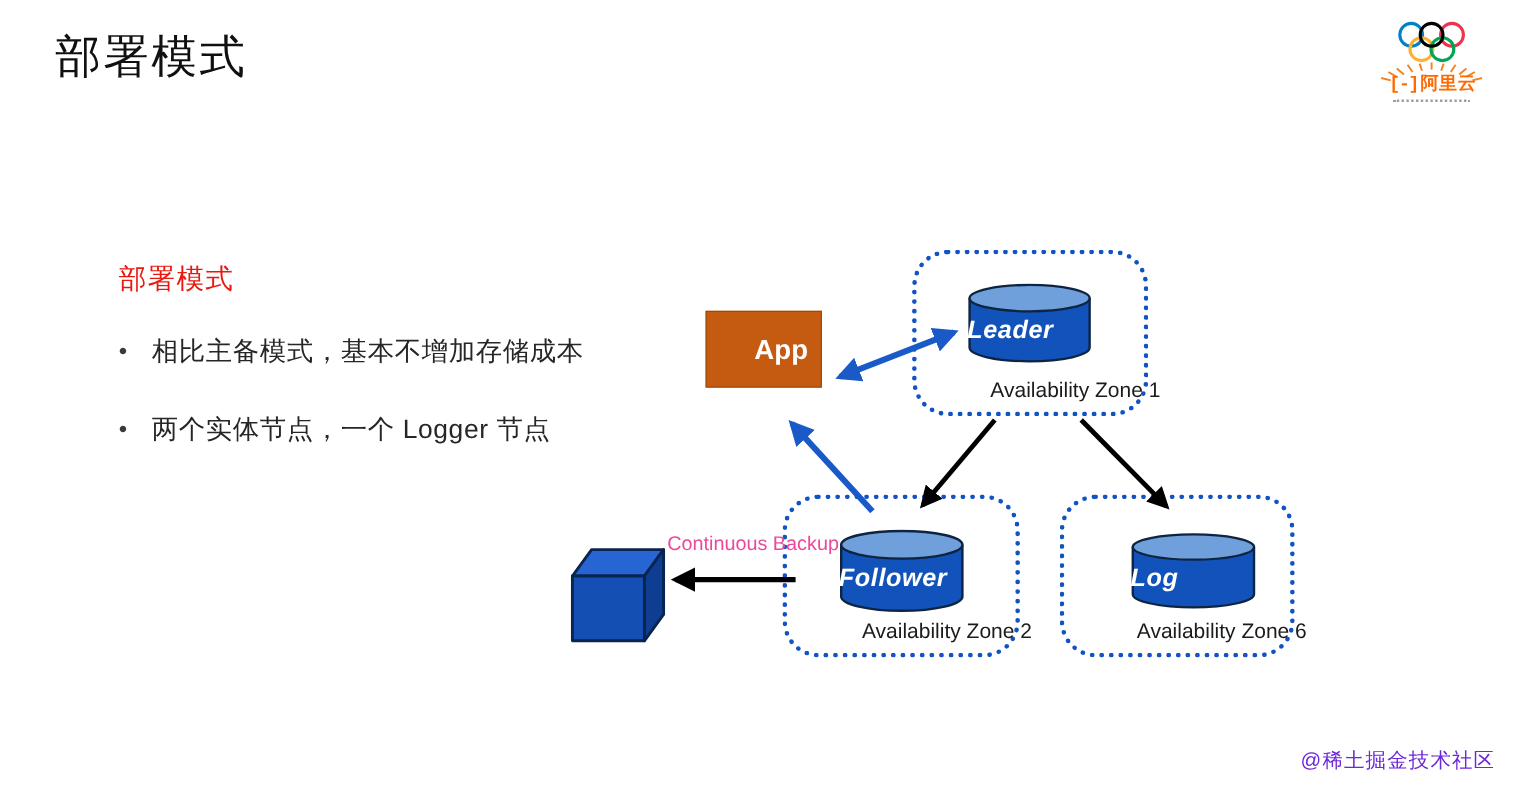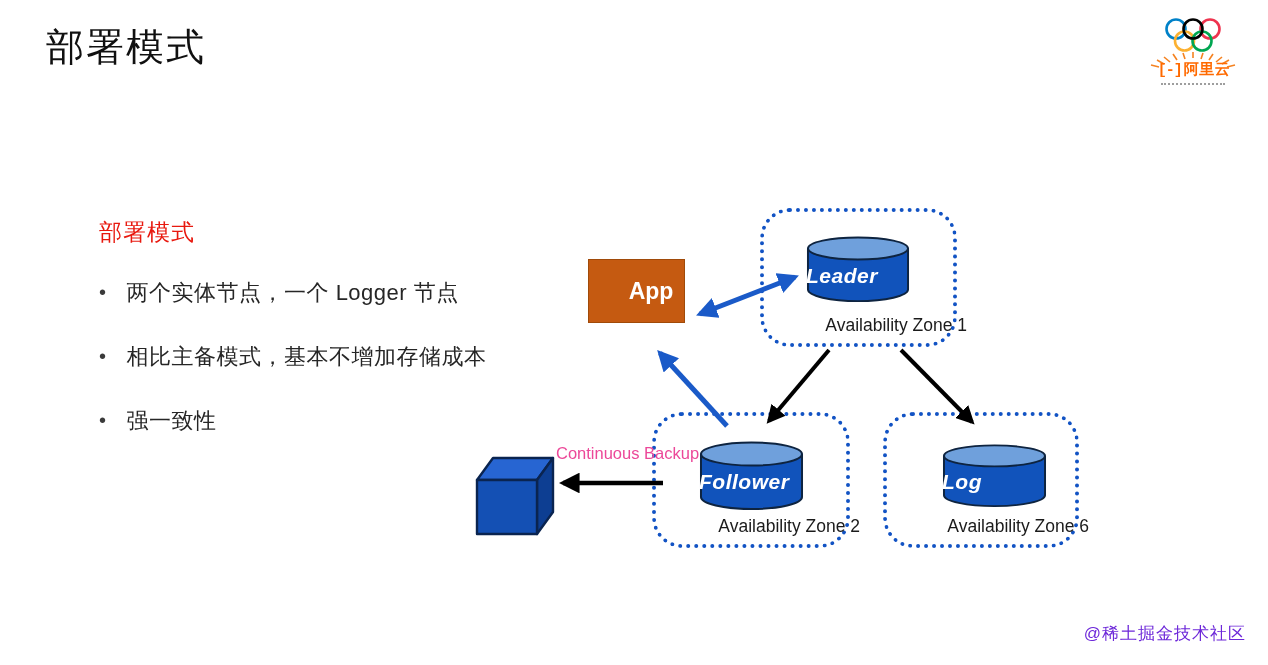--- a/index.html
+++ b/index.html
@@ -115,23 +115,22 @@
     <line x1="77" y1="57" x2="85" y2="55"></line>
   </g>
 </svg>
 <div class="abs logo-wordmark">
   <span class="logo-bracket">[-]</span><span>阿里云</span>
 </div>
 <div class="abs logo-fineprint"></div>
 
 <div class="abs section-heading">部署模式</div>
 <ul class="abs bullet-list">
+  <li>相比主备模式，基本不增加存储成本</li>
   <li>两个实体节点，一个 Logger 节点</li>
-  <li>相比主备模式，基本不增加存储成本</li>
-  <li>强一致性</li>
 </ul>
 
 <div class="abs app-box">
   <span>App</span>
 </div>
 
 <div class="abs zone zone-az1">
   <div class="zone-label">Availability Zone 1</div>
 </div>
 <div class="abs zone zone-az2">

